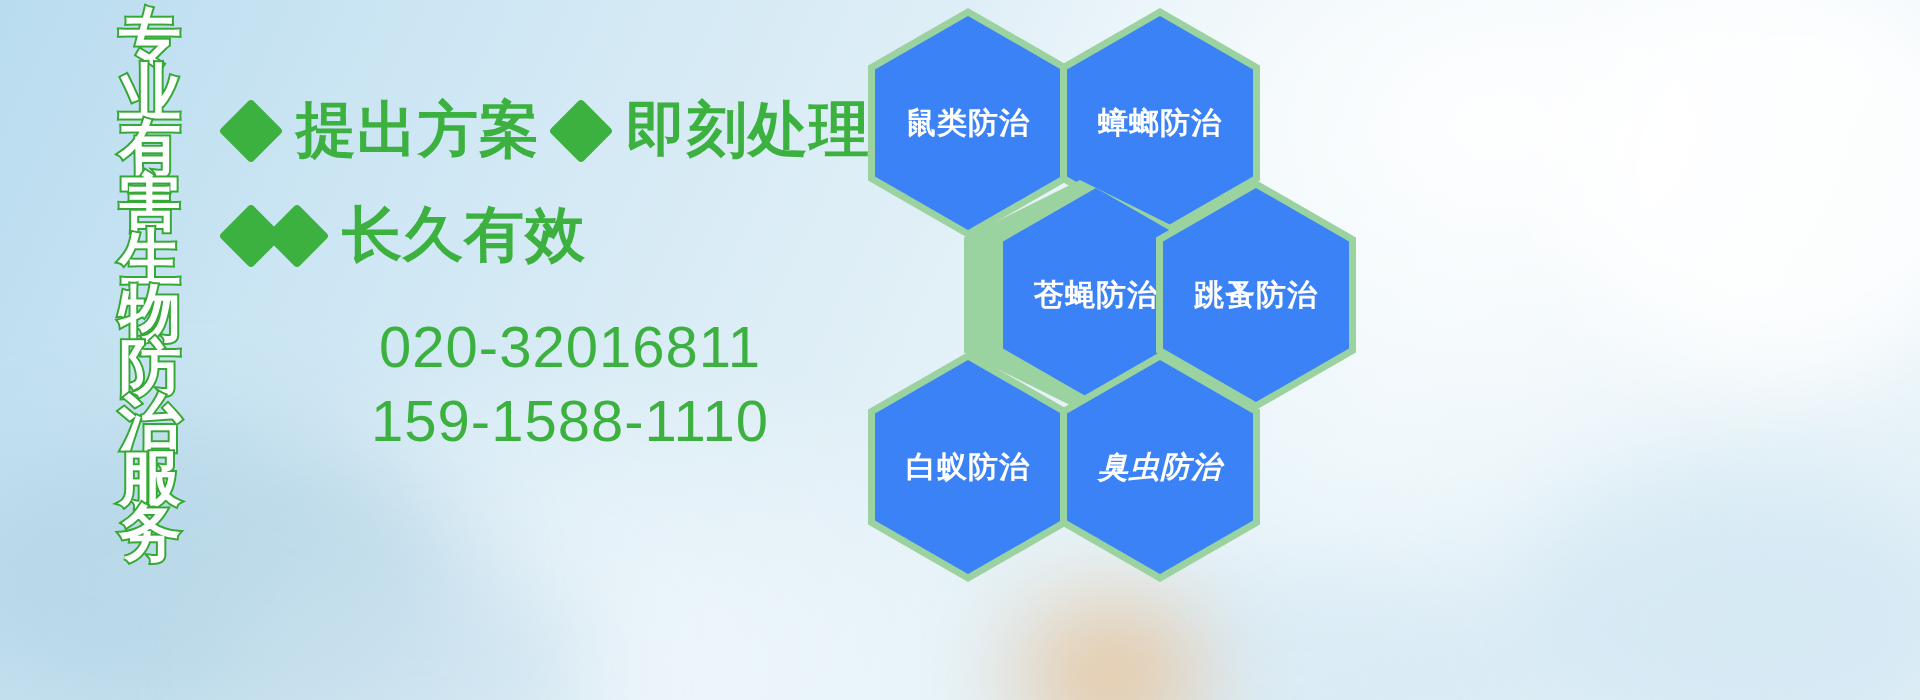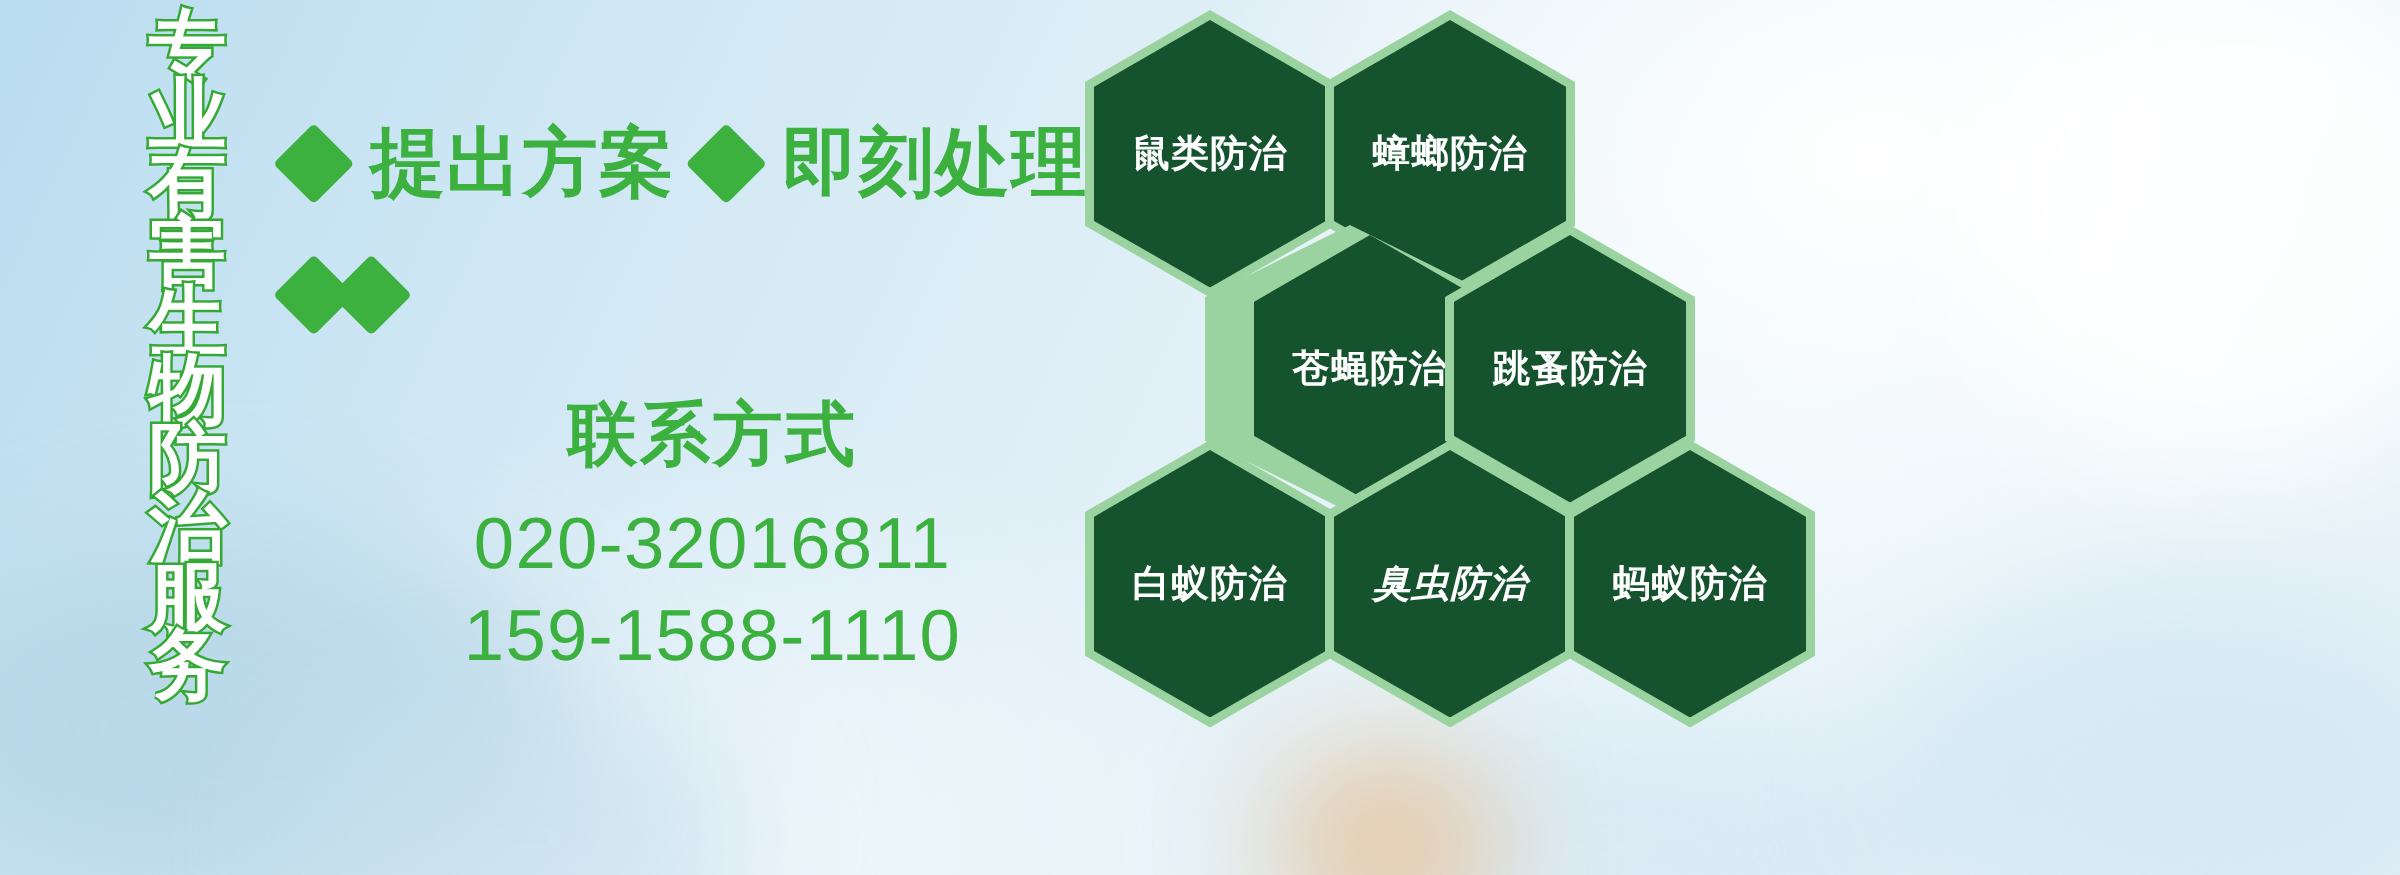--- a/index.html
+++ b/index.html
@@ -60,21 +60,21 @@
 
   
   #hex-grid{position:absolute;left:860px;top:0;width:620px;height:700px;}
   .hex{
     position:absolute;width:200px;height:230px;
     background:#9ad3a0;
     clip-path:polygon(50% 0%,100% 25%,100% 75%,50% 100%,0% 75%,0% 25%);
     display:flex;align-items:center;justify-content:center;
   }
   .hex .inner{
-    width:186px;height:214px;background:#14532d;
+    width:186px;height:214px;background:#3b82f6;
     clip-path:polygon(50% 0%,100% 25%,100% 75%,50% 100%,0% 75%,0% 25%);
     display:flex;align-items:center;justify-content:center;
   }
   .hex .label{
     font-size:30px;font-weight:bold;color:#ffffff;
     white-space:nowrap;letter-spacing:1px;
   }
   
   .hex.h0{left:8px;top:8px;}
   .hex.h1{left:200px;top:8px;}
@@ -117,26 +117,26 @@
     <div class="slogan-row">
       <span class="diamond"></span>
       <span class="slogan-text">提出方案</span>
       <span class="diamond"></span>
       <span class="slogan-text second">即刻处理</span>
     </div>
 
     <div class="slogan-row">
       <span class="diamond"></span>
       <span class="diamond"></span>
+      <span class="slogan-text second">长久有效</span>
     </div>
 
   </div>
 
   <div id="contact-block">
-    <div id="contact-title">联系方式</div>
     <div class="phone">020-32016811</div>
     <div class="phone">159-1588-1110</div>
   </div>
 
   <div id="hex-grid">
 
     <div class="hex h0">
       <div class="inner">
         <span class="label">鼠类防治</span>
       </div>
@@ -166,21 +166,16 @@
         <span class="label">白蚁防治</span>
       </div>
     </div>
 
     <div class="hex h6">
       <div class="inner">
         <span class="label">臭虫防治</span>
       </div>
     </div>
 
-    <div class="hex h7">
-      <div class="inner">
-        <span class="label">蚂蚁防治</span>
-      </div>
-    </div>
 
   </div>
 
 </div>
 
 </body></html>

